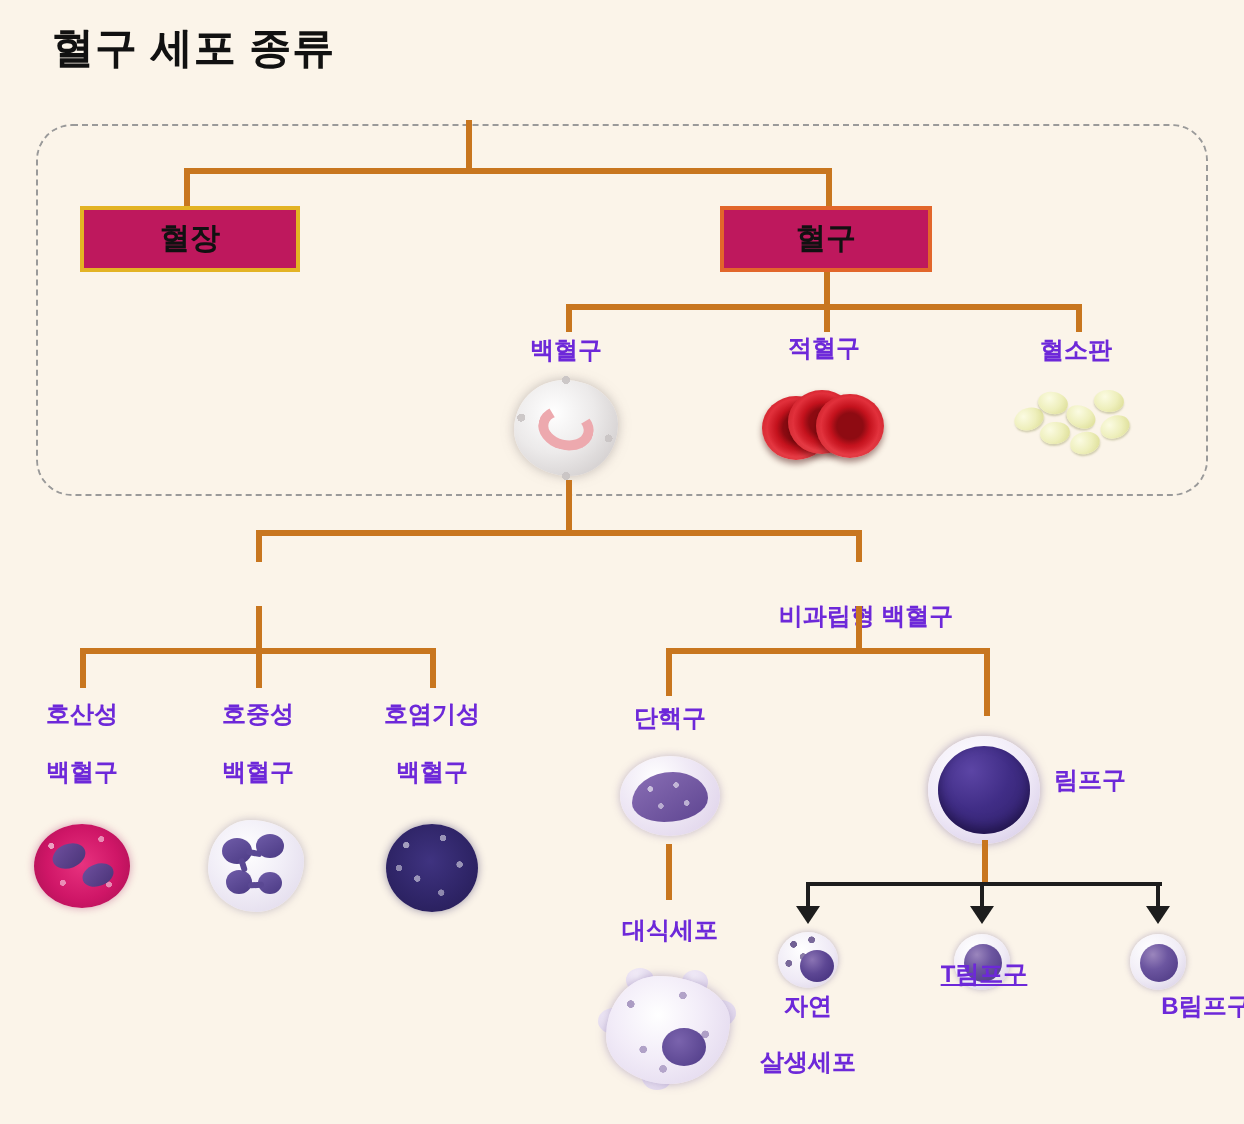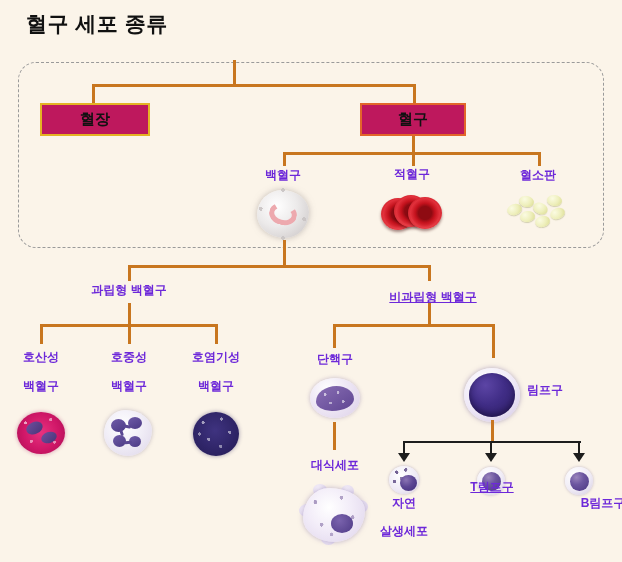--- a/index.html
+++ b/index.html
@@ -314,22 +314,21 @@
     <div class="plt" style="left:30px;top:24px;transform:rotate(-14deg);"></div>
     <div class="plt" style="left:42px;top:3px;transform:rotate(6deg);"></div>
     <div class="plt" style="left:45px;top:16px;transform:rotate(-22deg);"></div>
   </div>
 
   <div class="ln lnv abs" style="left:283px;top:240px;height:26px;"></div>
   <div class="ln lnh abs" style="left:128px;top:265px;width:302px;"></div>
   <div class="ln lnv abs" style="left:128px;top:265px;height:16px;"></div>
   <div class="ln lnv abs" style="left:428px;top:265px;height:16px;"></div>
 
-  <div class="lbl abs" style="left:58px;top:283px;width:142px;">과립형 백혈구</div>
-  <div class="lbl abs" style="left:358px;top:290px;width:150px;text-decoration:underline;">비과립형 백혈구</div>
+  <div class="lbl abs" style="left:358px;top:301px;width:150px;">비과립형 백혈구</div>
 
   <div class="ln lnv abs" style="left:128px;top:303px;height:22px;"></div>
   <div class="ln lnh abs" style="left:40px;top:324px;width:177px;"></div>
   <div class="ln lnv abs" style="left:40px;top:324px;height:20px;"></div>
   <div class="ln lnv abs" style="left:128px;top:324px;height:20px;"></div>
   <div class="ln lnv abs" style="left:215px;top:324px;height:20px;"></div>
 
   <div class="lbl abs" style="left:6px;top:350px;width:70px;">호산성</div>
   <div class="lbl abs" style="left:6px;top:379px;width:70px;">백혈구</div>
   <div class="eos abs" style="left:17px;top:412px;">

